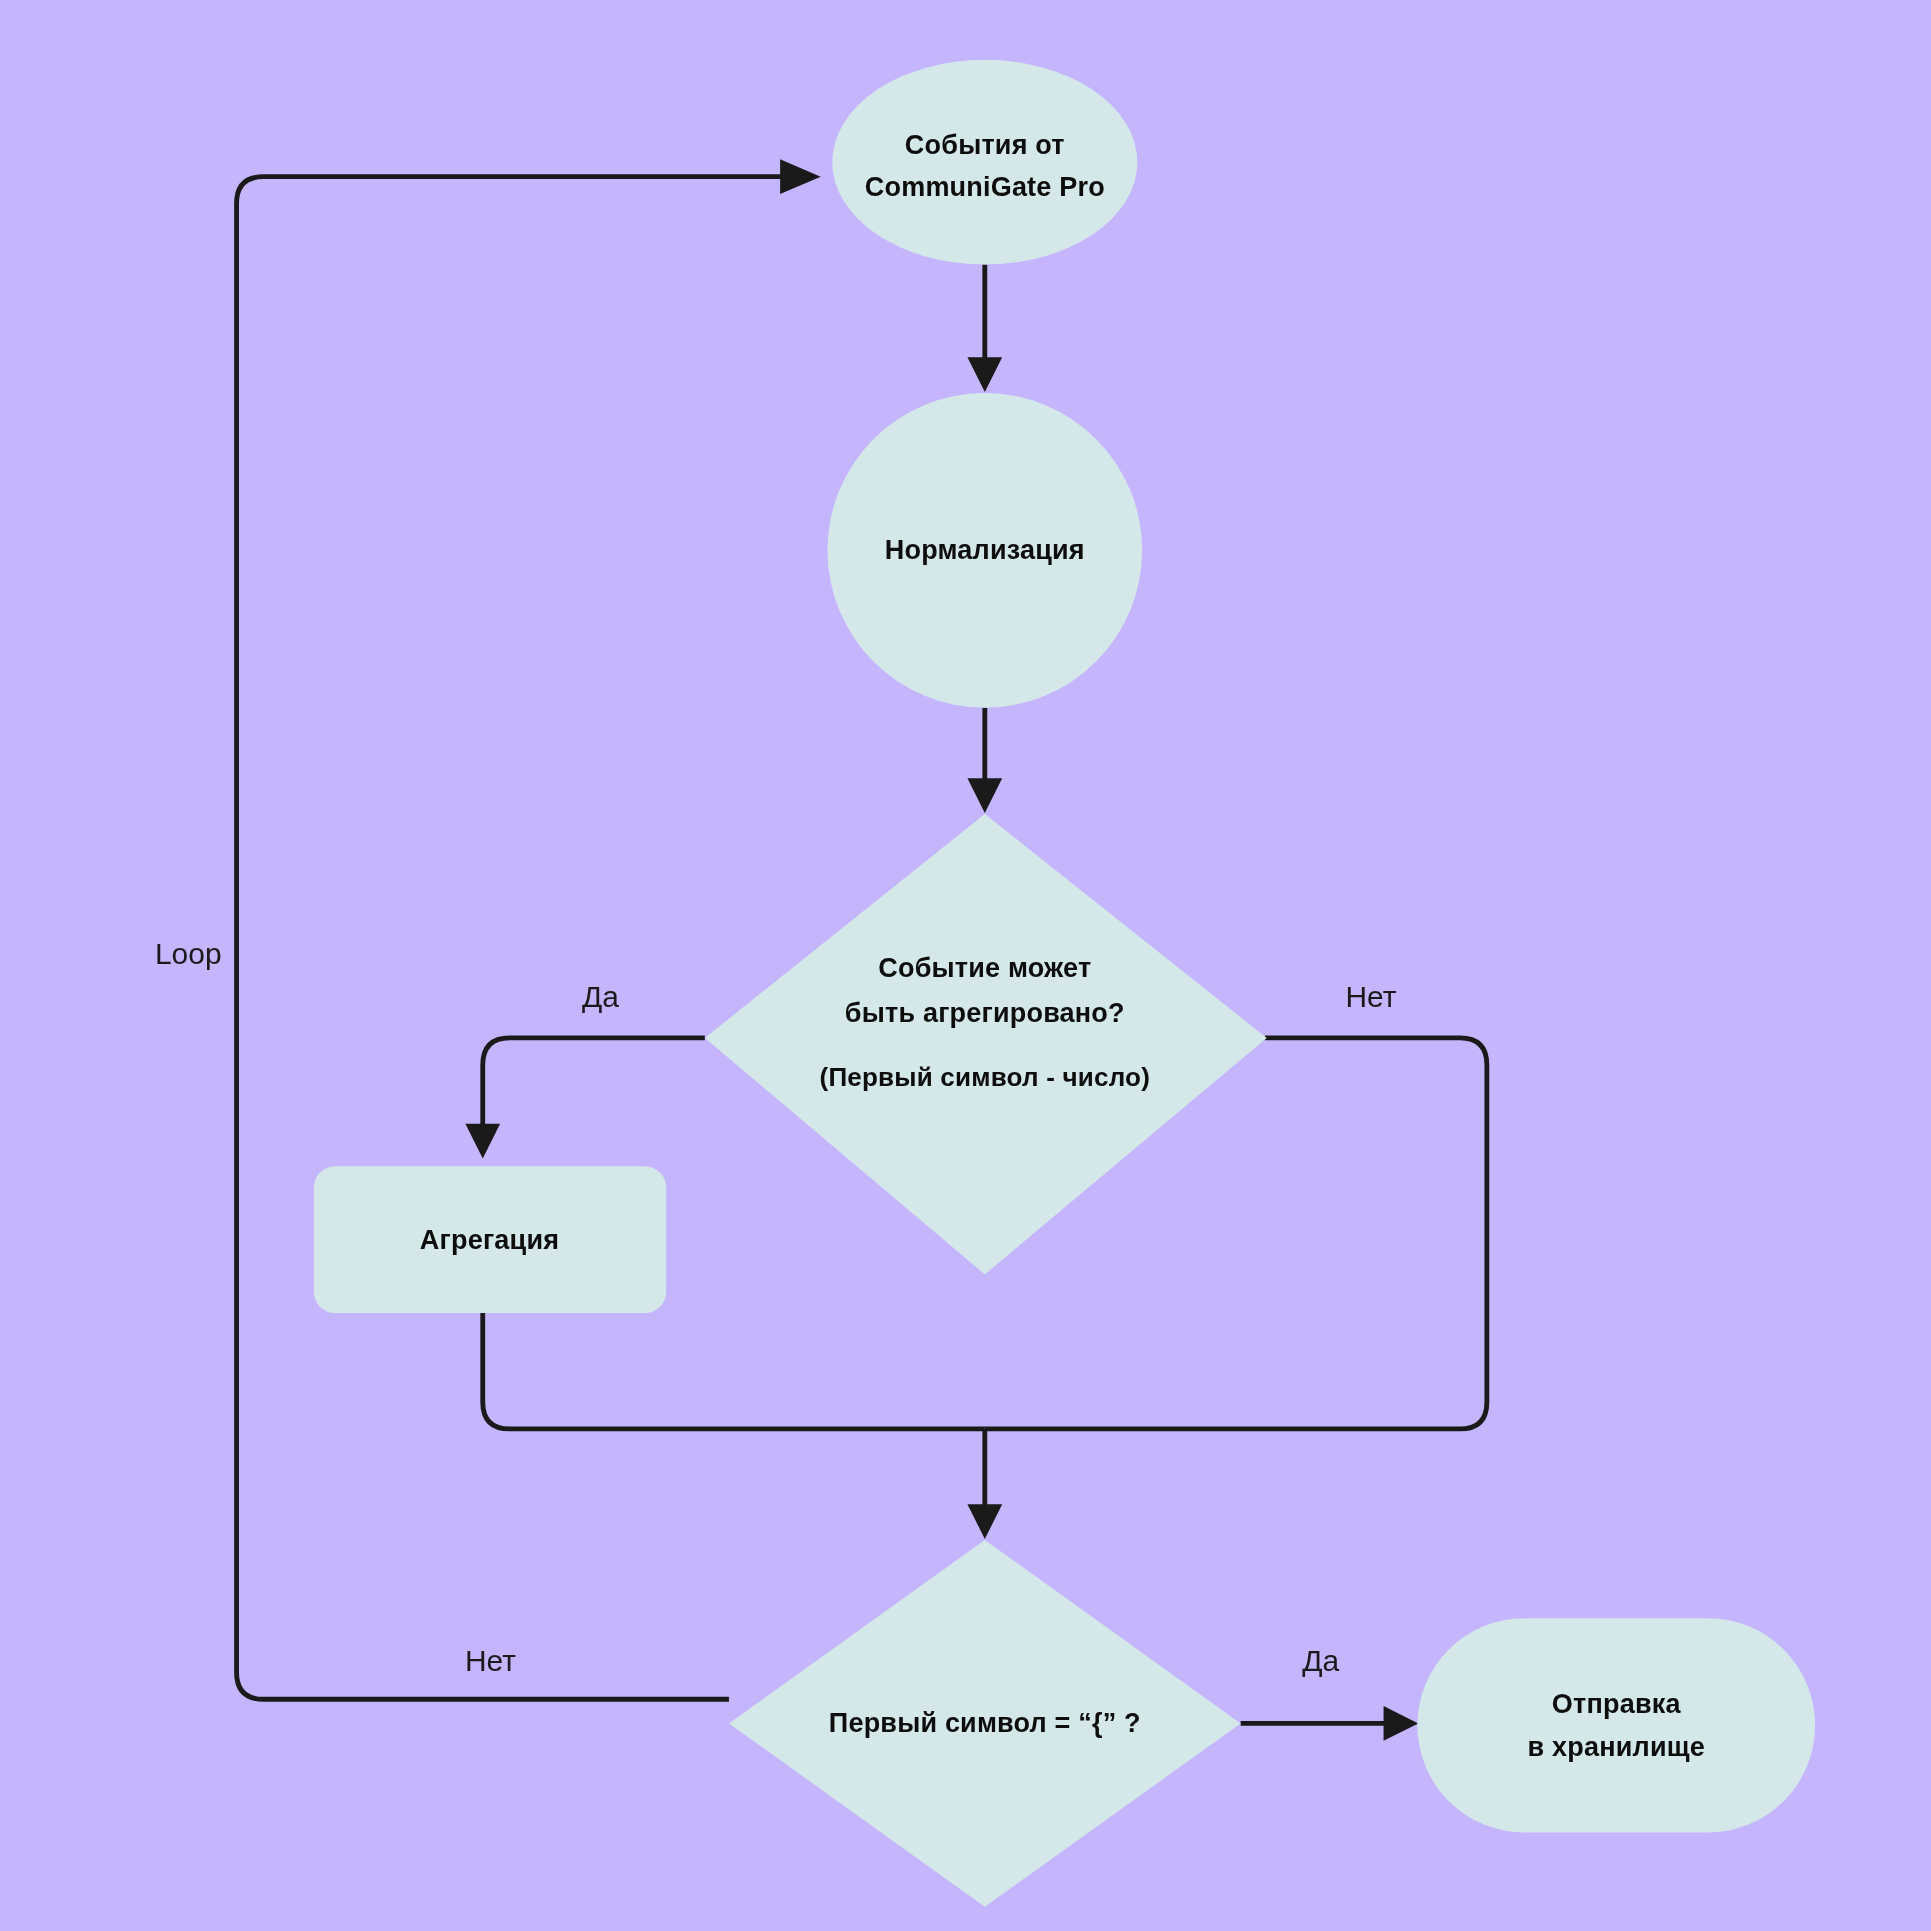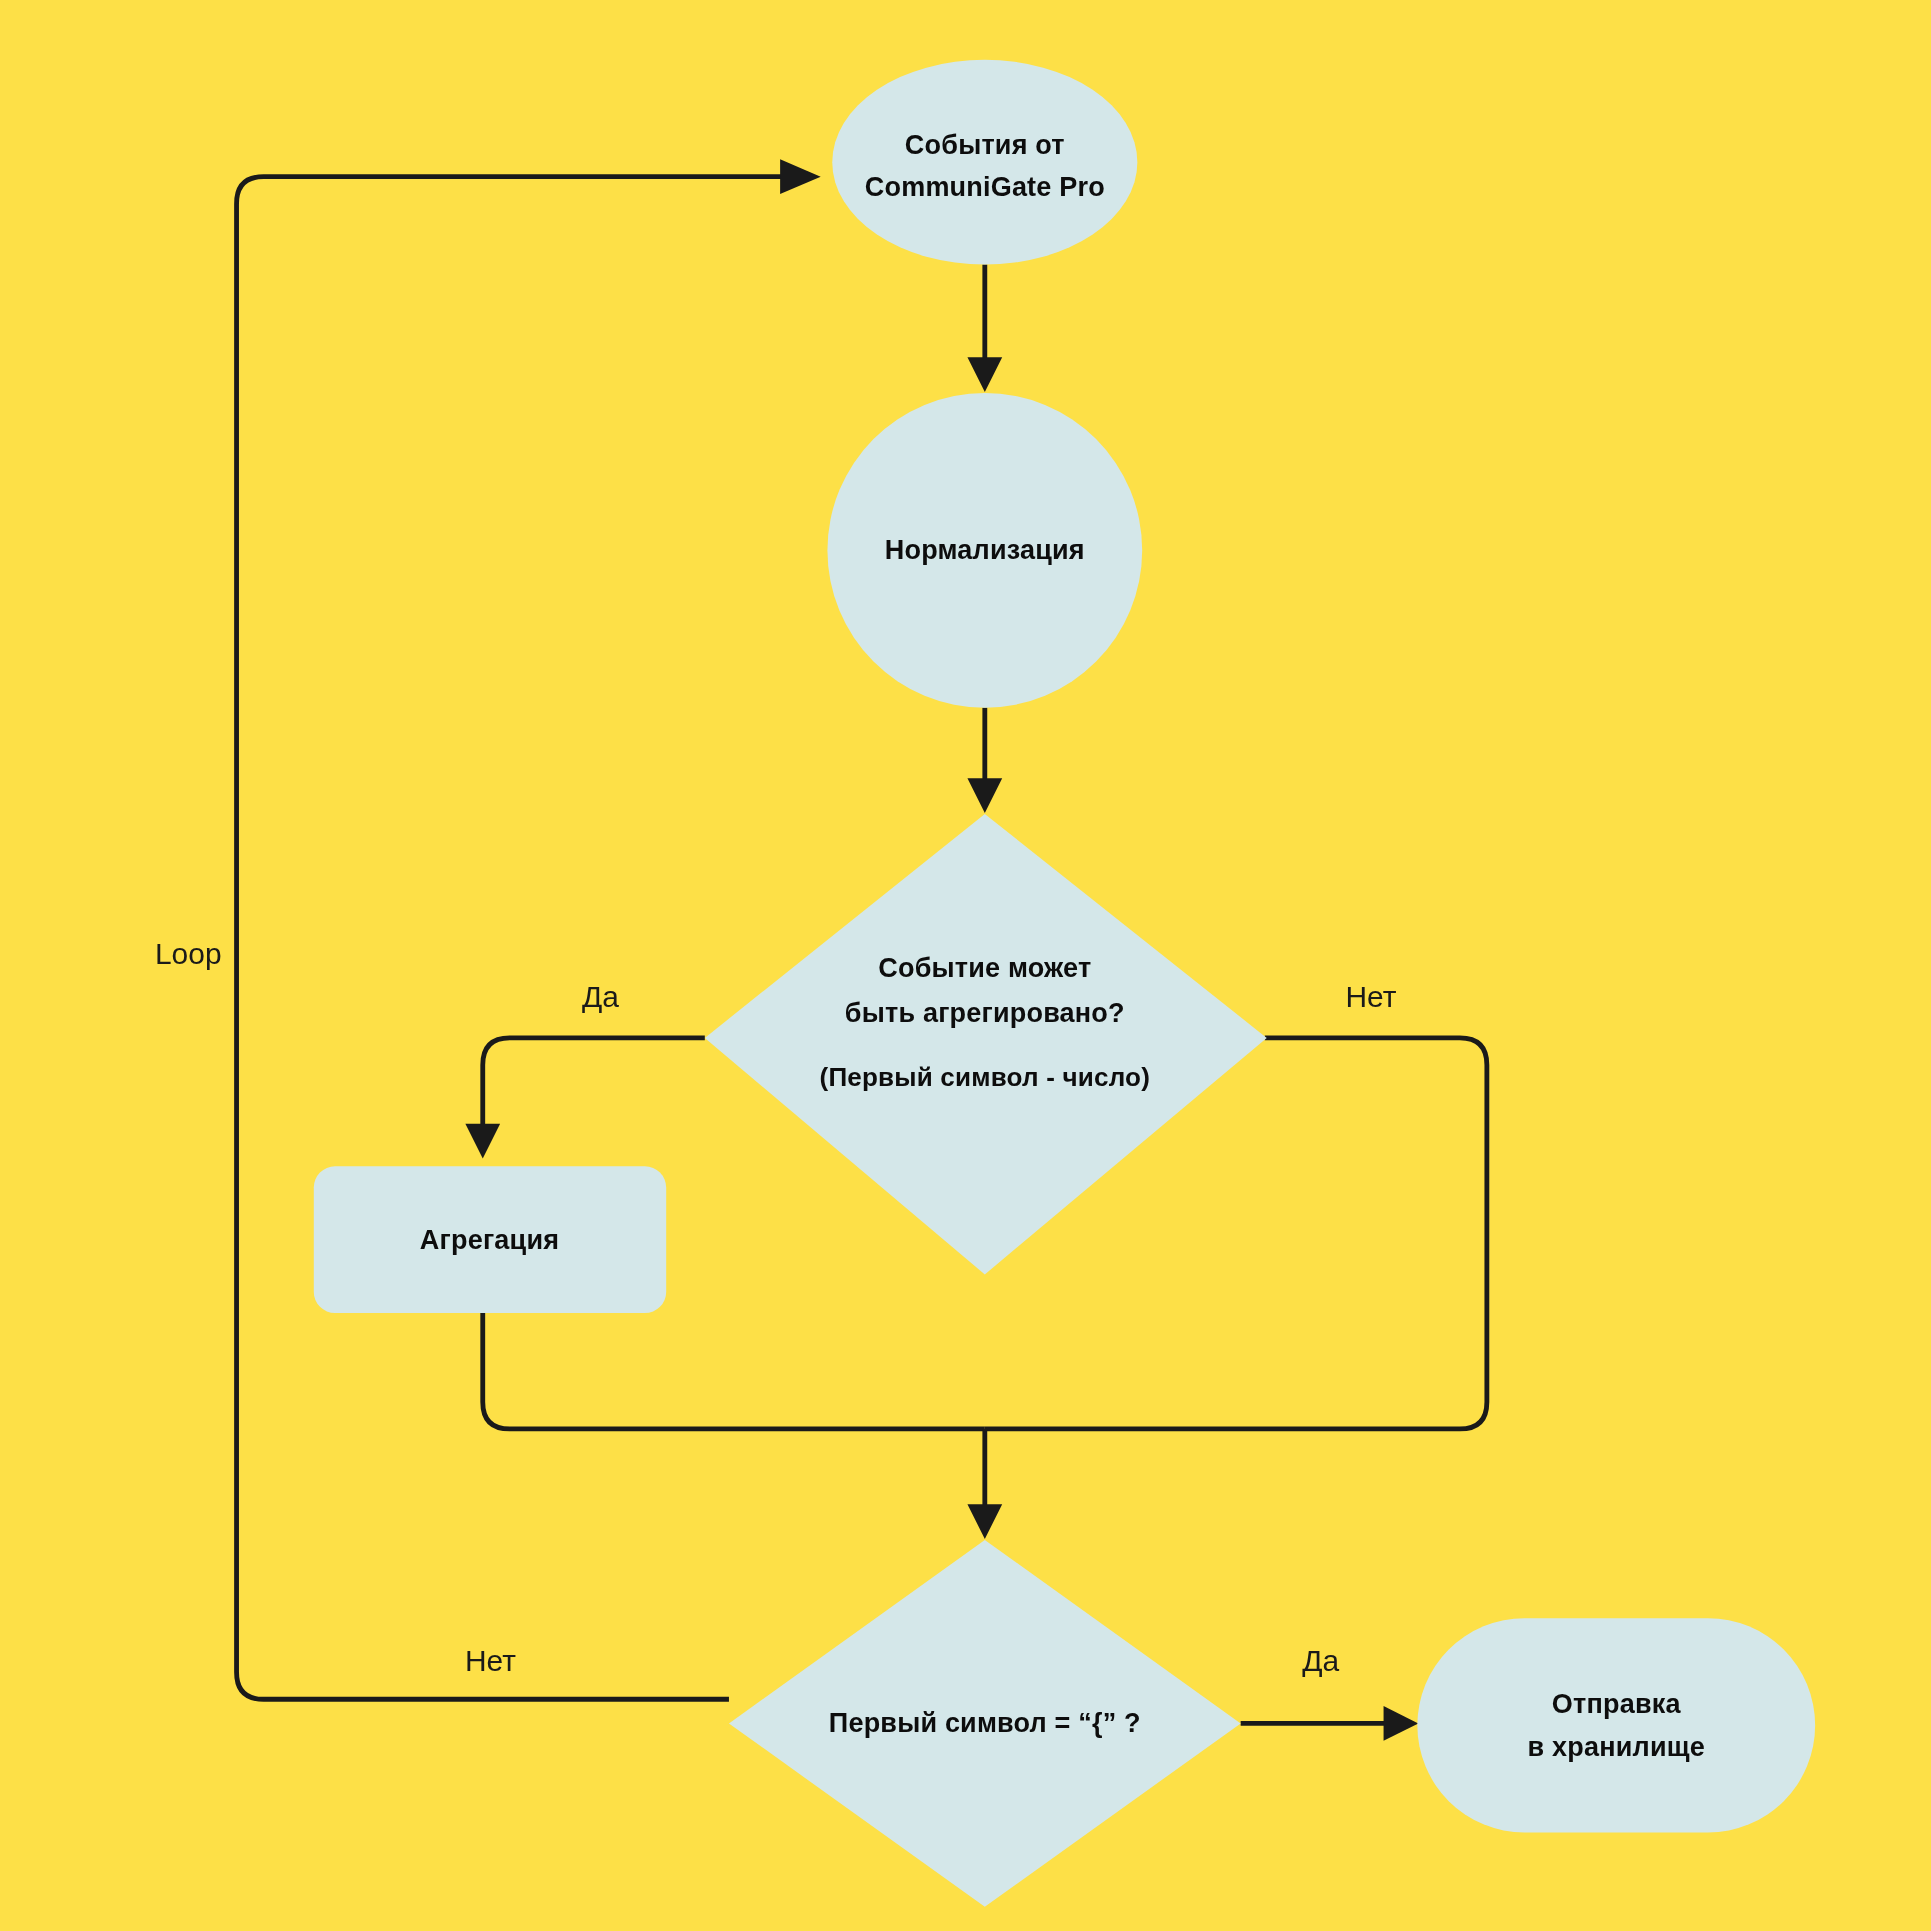--- a/index.html
+++ b/index.html
@@ -10,21 +10,21 @@
   body {
     width: 1931px;
     height: 1931px;
     overflow: hidden;
     font-family: "Liberation Sans", sans-serif;
   }
   #flow-root {
     position: relative;
     width: 1931px;
     height: 1931px;
-    background: #fde047;
+    background: #c4b5fd;
   }
   svg#flowchart {
     display: block;
     width: 1931px;
     height: 1931px;
   }
   .node-shape {
     fill: #d4e7e9;
     stroke: none;
   }

